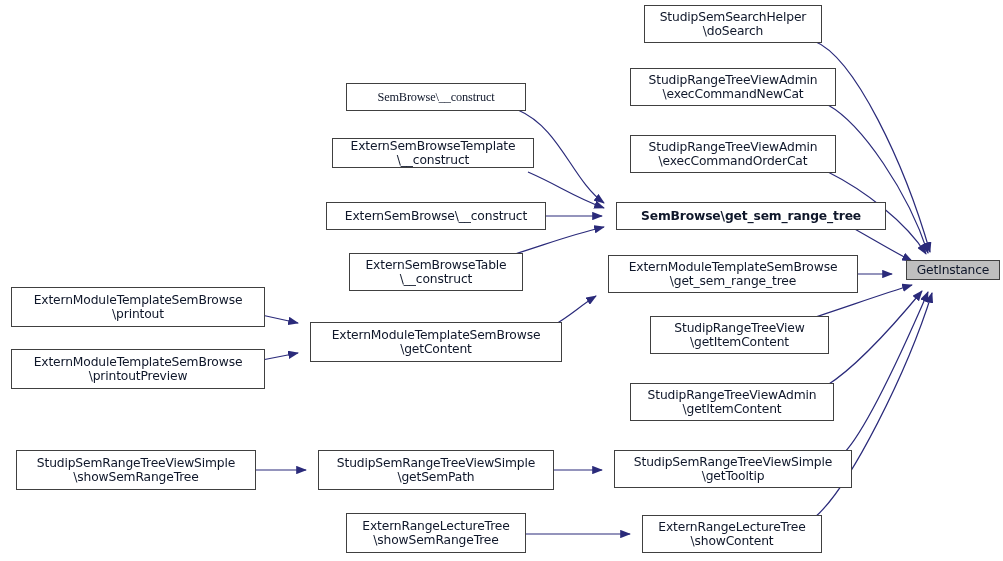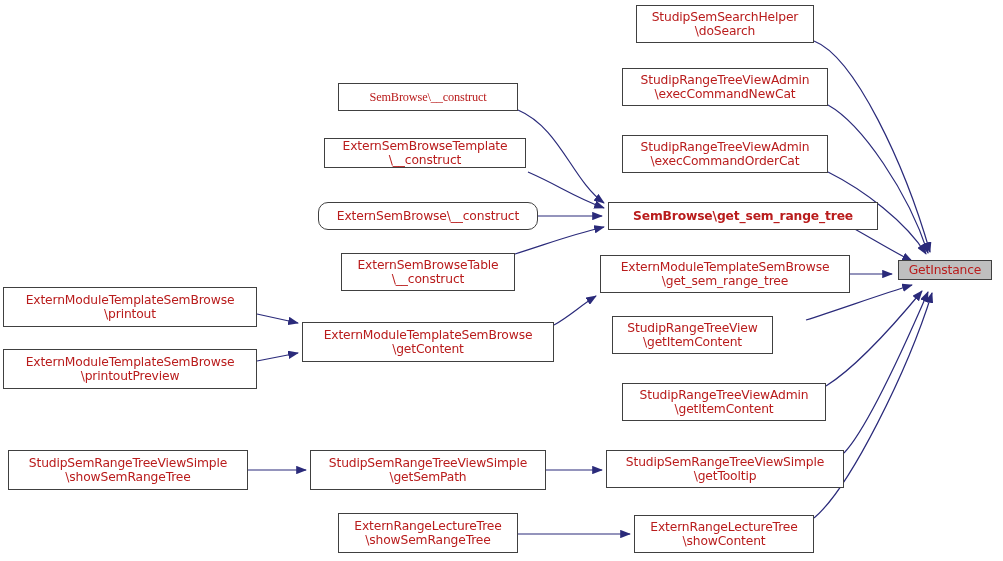--- a/index.html
+++ b/index.html
@@ -23,29 +23,30 @@
     top: 0;
     width: 1003px;
     height: 561px;
     pointer-events: none;
   }
   .node {
     position: absolute;
     box-sizing: border-box;
     border: 1px solid #404040;
     background: #ffffff;
-    color: #b91c1c;
+    color: #0f172a;
     font-size: 12.3px;
     line-height: 14px;
     text-align: center;
     display: flex;
     align-items: center;
     justify-content: center;
     white-space: pre;
     letter-spacing: -0.15px;
+    margin-left: 8px;
   }
   .node.current {
     background: #bfbfbf;
     border-color: #404040;
   }
   .node .label {
     display: block;
     width: 100%;
   }
 </style>
@@ -84,27 +85,27 @@
   <div id="node-layer">
       <div class="node" style="left: 636px; top: 5px; width: 178px; height: 38px;"><span class="label">StudipSemSearchHelper
 \doSearch</span></div>
       <div class="node" style="left: 622px; top: 68px; width: 206px; height: 38px;"><span class="label">StudipRangeTreeViewAdmin
 \execCommandNewCat</span></div>
       <div class="node" style="left: 622px; top: 135px; width: 206px; height: 38px;"><span class="label">StudipRangeTreeViewAdmin
 \execCommandOrderCat</span></div>
       <div class="node" style="left: 338px; top: 83px; width: 180px; height: 28px; font-family: Liberation Serif, serif;"><span class="label">SemBrowse\__construct</span></div>
       <div class="node" style="left: 324px; top: 138px; width: 202px; height: 30px;"><span class="label">ExternSemBrowseTemplate
 \__construct</span></div>
-      <div class="node" style="left: 318px; top: 202px; width: 220px; height: 28px; border-radius: 10px;"><span class="label">ExternSemBrowse\__construct</span></div>
+      <div class="node" style="left: 318px; top: 202px; width: 220px; height: 28px;"><span class="label">ExternSemBrowse\__construct</span></div>
       <div class="node" style="left: 341px; top: 253px; width: 174px; height: 38px;"><span class="label">ExternSemBrowseTable
 \__construct</span></div>
       <div class="node" style="left: 608px; top: 202px; width: 270px; height: 28px; font-weight: bold;"><span class="label">SemBrowse\get_sem_range_tree</span></div>
       <div class="node" style="left: 600px; top: 255px; width: 250px; height: 38px;"><span class="label">ExternModuleTemplateSemBrowse
 \get_sem_range_tree</span></div>
-      <div class="node" style="left: 612px; top: 316px; width: 161px; height: 38px;"><span class="label">StudipRangeTreeView
+      <div class="node" style="left: 642px; top: 316px; width: 179px; height: 38px;"><span class="label">StudipRangeTreeView
 \getItemContent</span></div>
       <div class="node" style="left: 622px; top: 383px; width: 204px; height: 38px;"><span class="label">StudipRangeTreeViewAdmin
 \getItemContent</span></div>
       <div class="node" style="left: 606px; top: 450px; width: 238px; height: 38px;"><span class="label">StudipSemRangeTreeViewSimple
 \getTooltip</span></div>
       <div class="node" style="left: 634px; top: 515px; width: 180px; height: 38px;"><span class="label">ExternRangeLectureTree
 \showContent</span></div>
       <div class="node" style="left: 3px; top: 287px; width: 254px; height: 40px;"><span class="label">ExternModuleTemplateSemBrowse
 \printout</span></div>
       <div class="node" style="left: 3px; top: 349px; width: 254px; height: 40px;"><span class="label">ExternModuleTemplateSemBrowse

